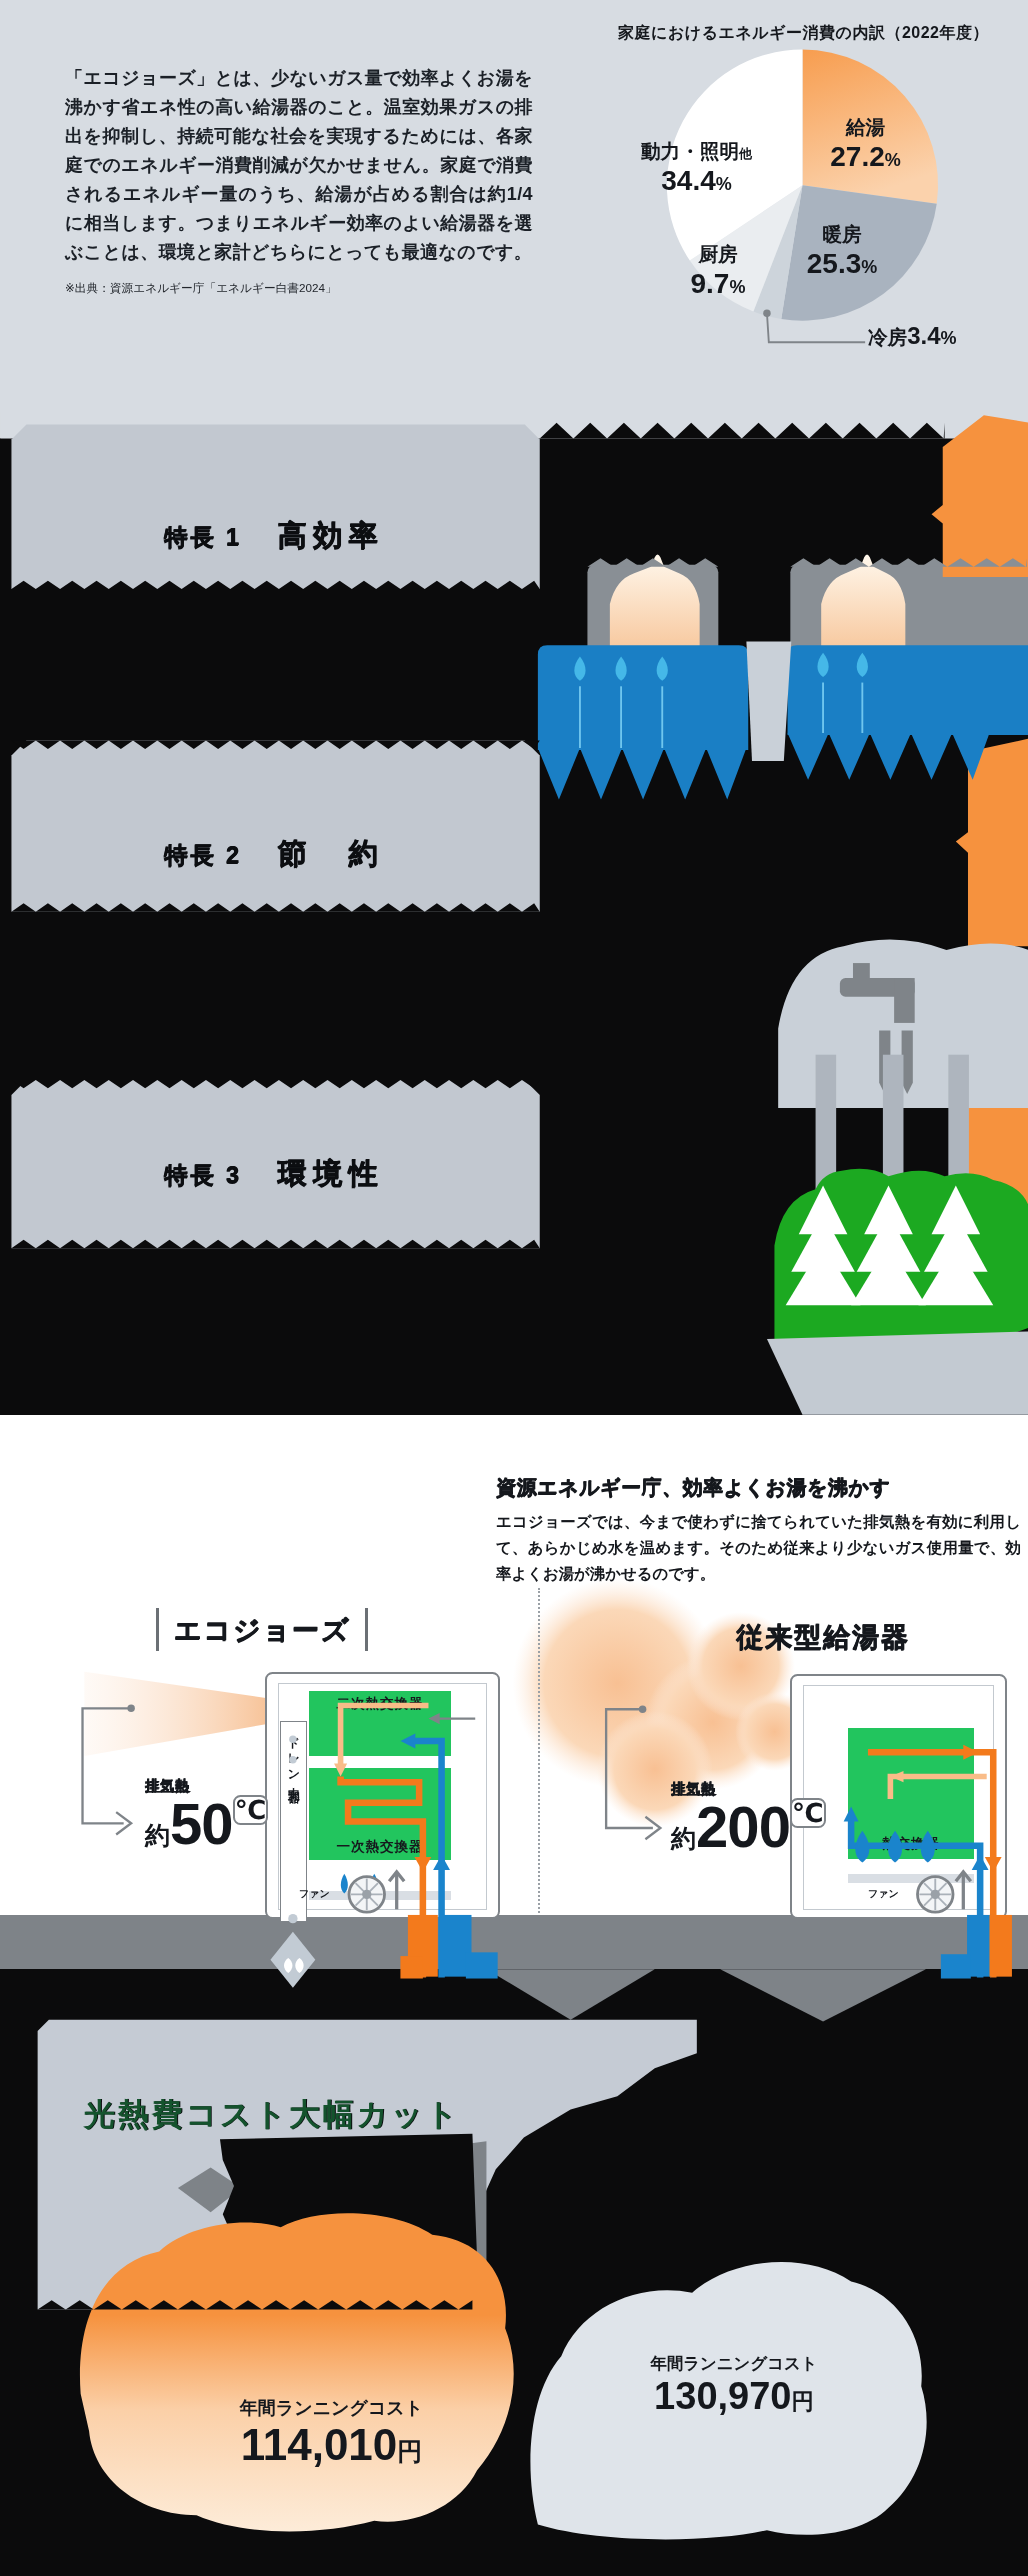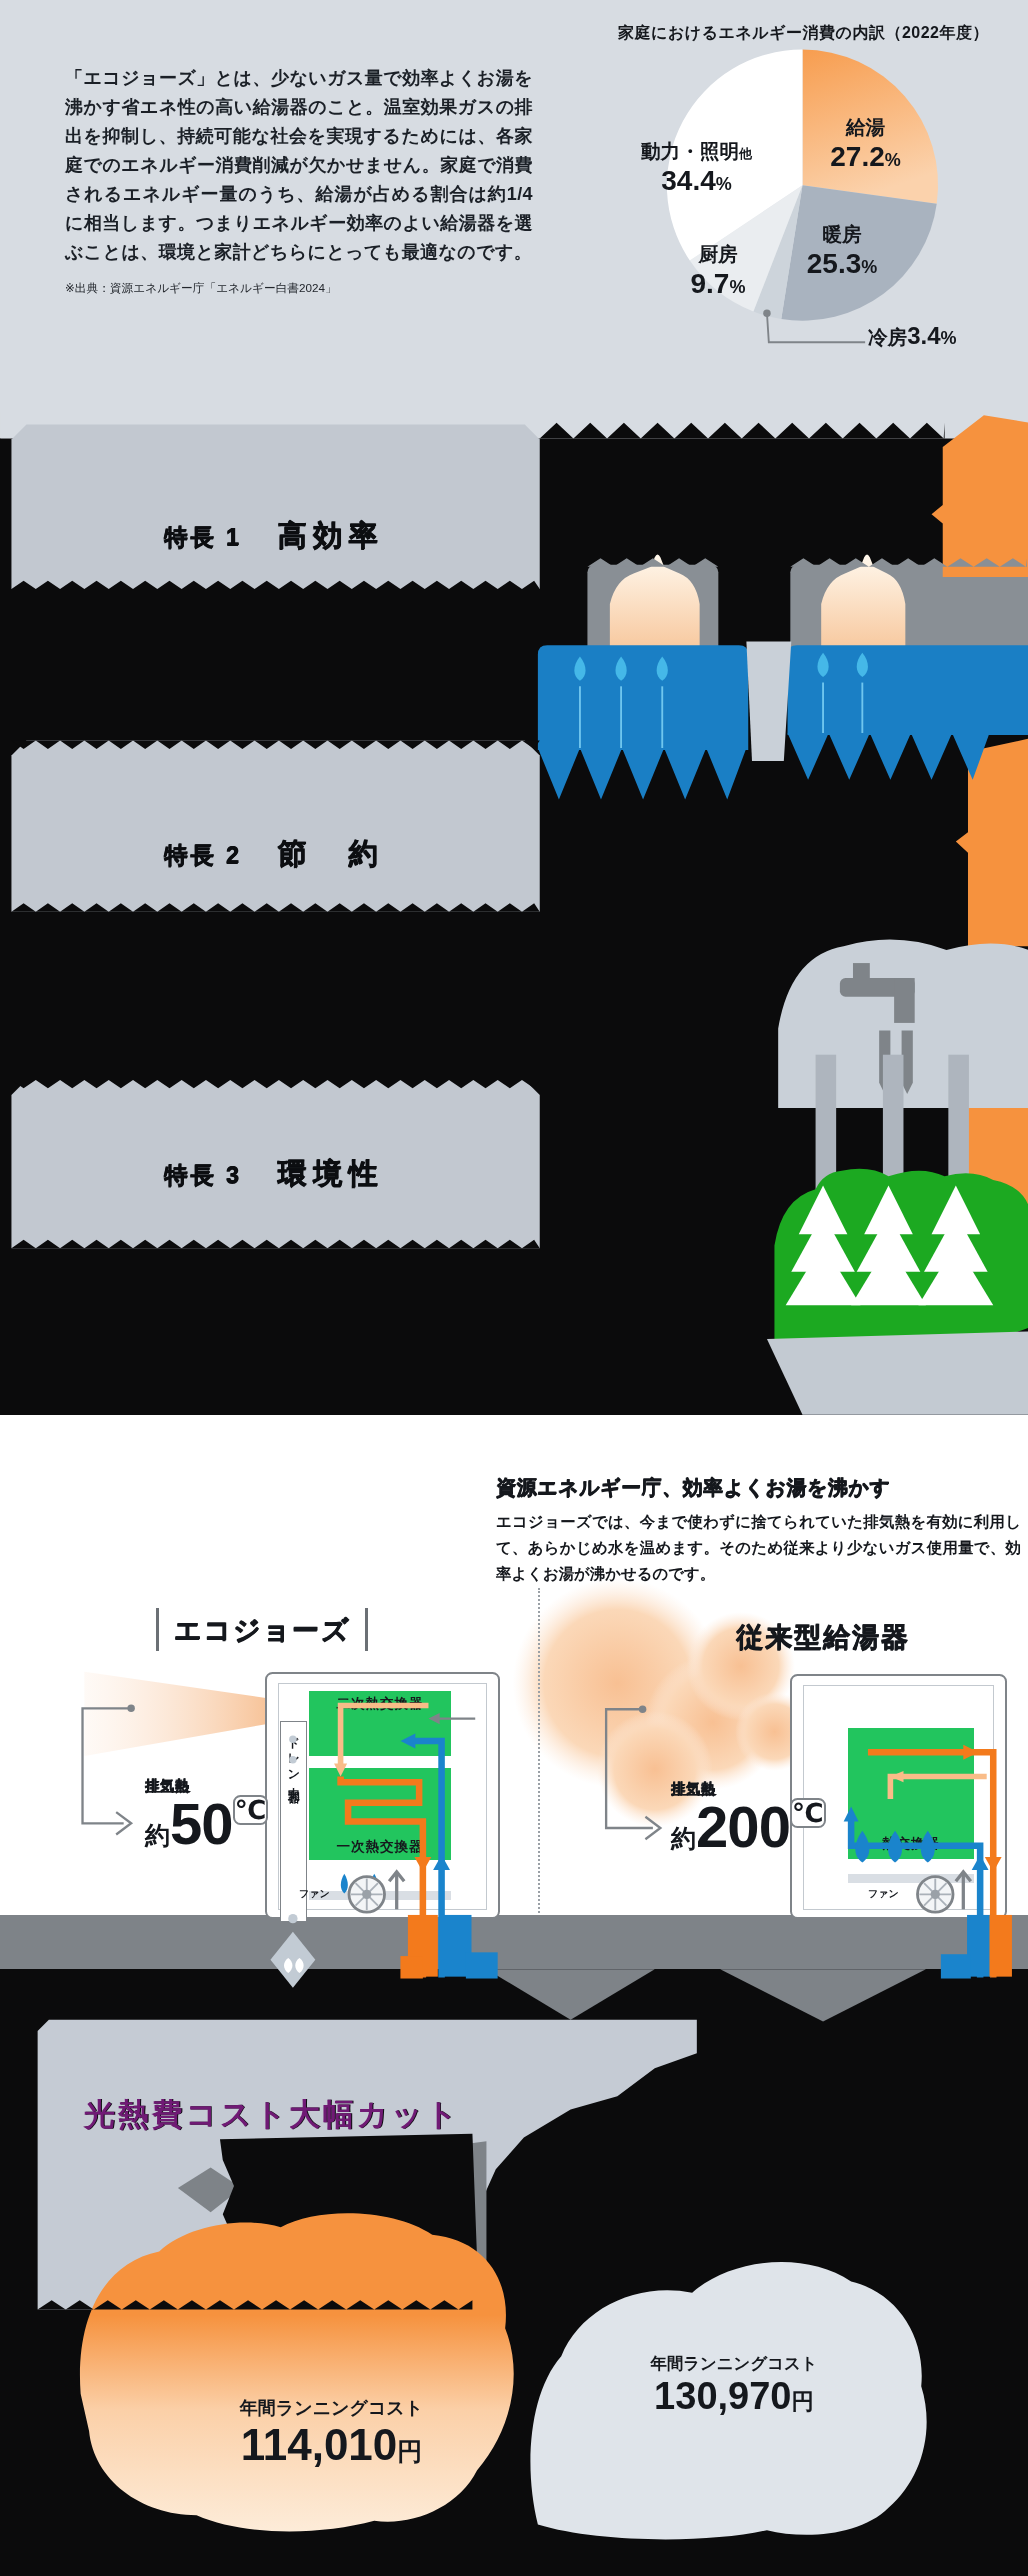--- a/index.html
+++ b/index.html
@@ -50,21 +50,21 @@
   .unit{position:absolute;border:2.8px solid #7f8489;border-radius:7.5px;background:#fff;z-index:3;}
   .unit-inner{position:absolute;left:11.2px;top:9.4px;right:11.2px;bottom:7.5px;border:1.9px solid #c3c9cf;background:#fff;}
   .hx-box{position:absolute;background:#22c55e;}
   .hx-lab{position:absolute;width:100%;text-align:center;font-size:13.6px;font-weight:700;letter-spacing:0.9px;color:#16191d;}
   .strip{position:absolute;background:#d9dee4;}
   .drain{position:absolute;border:1.9px solid #7f8489;background:#fff;display:flex;align-items:flex-start;justify-content:center;padding-top:5.6px;}
   .drain span{writing-mode:vertical-rl;font-size:12px;font-weight:700;letter-spacing:2.8px;}
   .fan-lab{position:absolute;font-size:10px;font-weight:900;z-index:5;}
 
   
-  .cost-head{left:84px;top:2094px;width:486px;font-size:31px;font-weight:900;letter-spacing:2.8px;color:#701a75;text-shadow:0.9px 0 #0c0e10;}
+  .cost-head{left:84px;top:2094px;width:486px;font-size:31px;font-weight:900;letter-spacing:2.8px;color:#14532d;text-shadow:0.9px 0 #0c0e10;}
   .cloud-txt{position:absolute;text-align:center;z-index:5;color:#15181d;}
   .cloud-txt .cl{font-weight:700;display:block;}
   .cloud-txt .cv{font-weight:900;display:block;letter-spacing:0;}
   .cloud-txt .cv small{font-weight:900;}
   .eco-cloud-txt .cl{font-size:18px;} .eco-cloud-txt .cv{font-size:44px;} .eco-cloud-txt .cv small{font-size:25px;}
   .conv-cloud-txt .cl{font-size:16.4px;} .conv-cloud-txt .cv{font-size:38px;} .conv-cloud-txt .cv small{font-size:22.4px;}
 </style>
 </head>
 <body>
 

